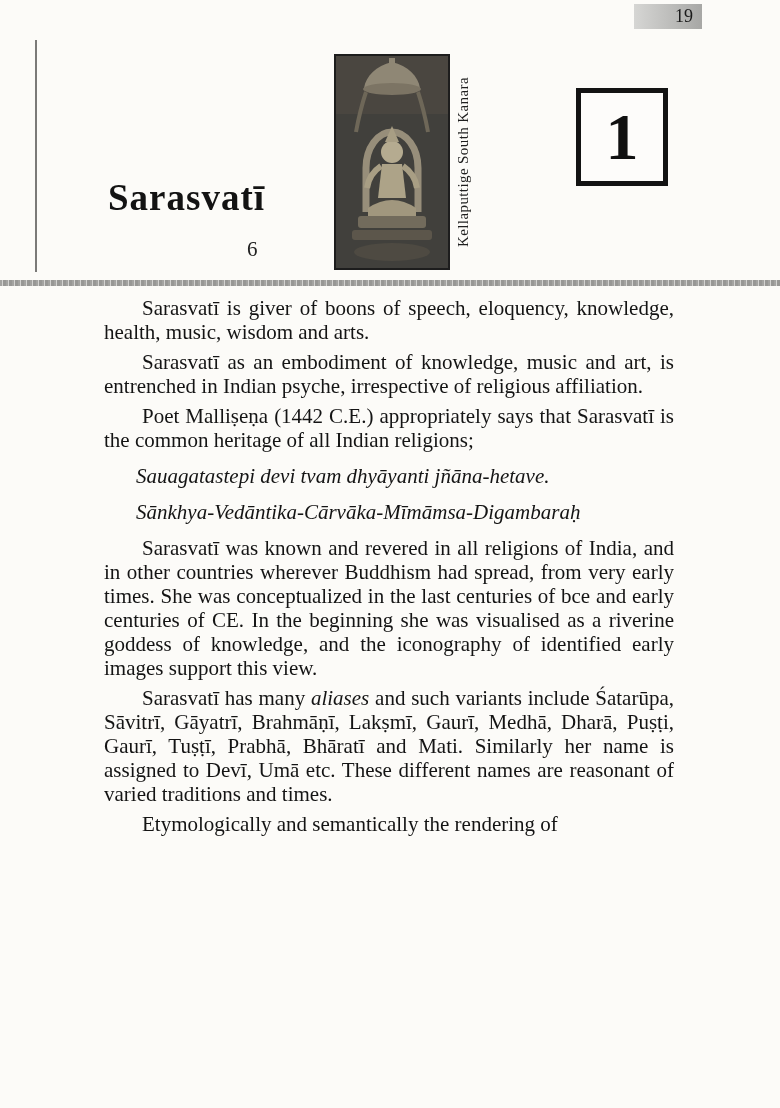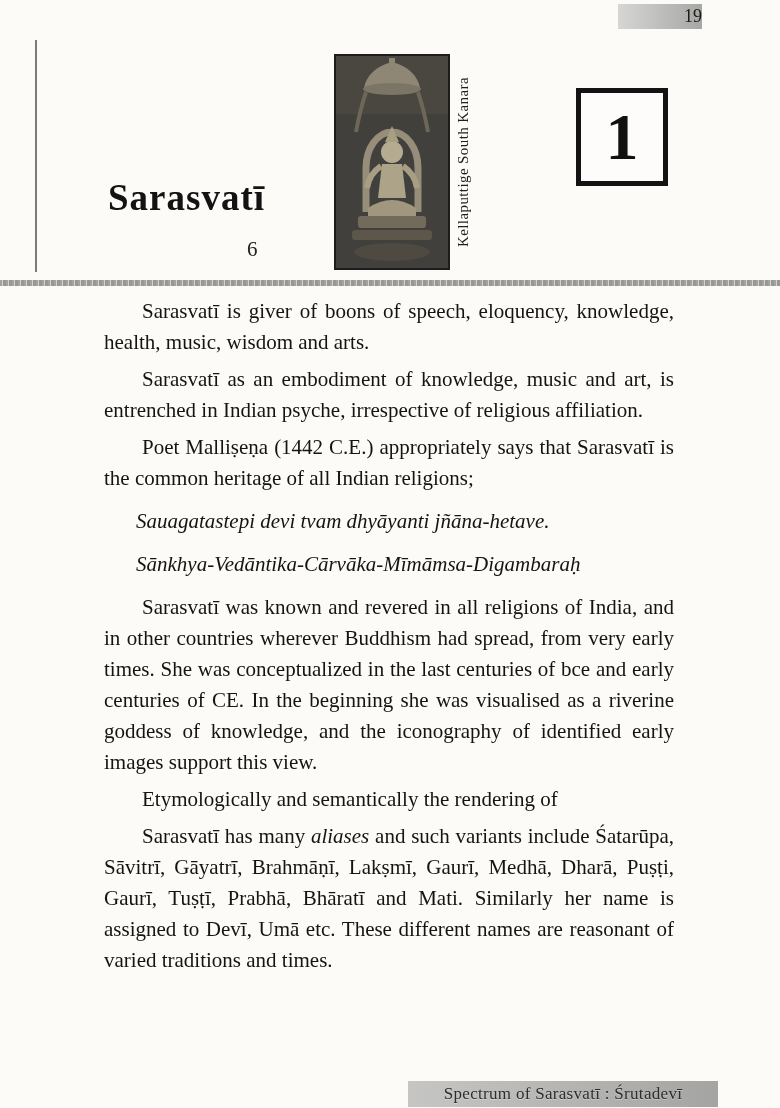--- a/index.html
+++ b/index.html
@@ -5,24 +5,24 @@
   * { margin:0; padding:0; box-sizing:border-box; }
   html,body { background:#e9e7e3; }
   body { font-family:"Liberation Serif", serif; }
 
   .page {
     position:relative; width:780px; height:1108px; margin:0 auto;
     background:#fcfbf8; overflow:hidden;
   }
 
   .page-number-badge {
-    position:absolute; top:4px; right:78px; width:84px; height:25px;
+    position:absolute; top:4px; right:78px; width:68px; height:25px;
     background:linear-gradient(90deg,#d6d6d4,#a7a7a5);
     color:#1a1a1a; font-size:18px;
-    display:flex; align-items:center; justify-content:flex-end; 
+    display:flex; align-items:center; justify-content:flex-end; padding-right:9px;
   }
 
   .scan-line {
     position:absolute; left:35px; top:40px; width:2px; height:232px;
     background:#5a5a58; opacity:.8;
   }
 
   .chapter-title {
     position:absolute; left:108px; top:176px;
     font-size:37px; font-weight:bold; letter-spacing:1px; color:#131313;
@@ -53,21 +53,21 @@
   .chapter-box span { font-size:66px; font-weight:bold; color:#101010; line-height:1; }
 
   .rule {
     position:absolute; left:0; top:280px; width:780px; height:6px;
     background:repeating-linear-gradient(90deg,#8d8d8b 0 2px,#c8c8c6 2px 3px,#7e7e7c 3px 6px);
     opacity:.8;
   }
 
   .body-text {
     position:absolute; left:104px; top:296px; width:570px;
-    font-size:21px; line-height:31px; color:#141414;
+    font-size:21px; line-height:24px; color:#141414;
   }
   .para { text-align:justify; margin-bottom:6px; }
   .para.indent { text-indent:38px; }
   .para.verse { margin:12px 0 12px 32px; text-align:left; text-indent:0; }
   .para.ref { margin:6px 0 6px 0; text-align:left; text-indent:8px; }
 
   .footer-badge {
     position:absolute; left:408px; top:1081px; width:310px; height:26px;
     background:linear-gradient(90deg,#c6c6c4,#a4a4a2);
     font-size:17px; color:#2d2d2d; letter-spacing:.3px;
@@ -118,19 +118,18 @@
 
   <div class="rule"></div>
 
   <div class="body-text">
       <p class="para indent"><span>Sarasvatī is giver of boons of speech, eloquency, knowledge, health, music, wisdom and arts.</span></p>
       <p class="para indent"><span>Sarasvatī as an embodiment of knowledge, music and art, is entrenched in Indian psyche, irrespective of religious affiliation.</span></p>
       <p class="para indent"><span>Poet Malliṣeṇa (1442 C.E.) appropriately says that Sarasvatī is the common heritage of all Indian religions;</span></p>
       <p class="para verse"><i>Sauagatastepi devi tvam dhyāyanti jñāna-hetave.</i></p>
       <p class="para verse"><i>Sānkhya-Vedāntika-Cārvāka-Mīmāmsa-Digambaraḥ</i></p>
       <p class="para indent"><span>Sarasvatī was known and revered in all religions of India, and in other countries wherever Buddhism had spread, from very early times. She was conceptualized in the last centuries of bce and early centuries of CE. In the beginning she was visualised as a riverine goddess of knowledge, and the iconography of identified early images support this view.</span></p>
+      <p class="para indent"><span>Sarasvatī has many </span><i>aliases</i><span> and such variants include Śatarūpa, Sāvitrī, Gāyatrī, Brahmāṇī, Lakṣmī, Gaurī, Medhā, Dharā, Puṣṭi, Gaurī, Tuṣṭī, Prabhā, Bhāratī and Mati. Similarly her name is assigned to Devī, Umā etc. These different names are reasonant of varied traditions and times.</span></p>
       <p class="para indent"><span>Etymologically and semantically the rendering of</span></p>
-      <p class="para indent"><span>Sarasvatī has many </span><i>aliases</i><span> and such variants include Śatarūpa, Sāvitrī, Gāyatrī, Brahmāṇī, Lakṣmī, Gaurī, Medhā, Dharā, Puṣṭi, Gaurī, Tuṣṭī, Prabhā, Bhāratī and Mati. Similarly her name is assigned to Devī, Umā etc. These different names are reasonant of varied traditions and times.</span></p>
     </div>
 
-  <div class="footer-badge">Spectrum of Sarasvatī : Śrutadevī</div>
 
 </div>
 
 </body></html>

